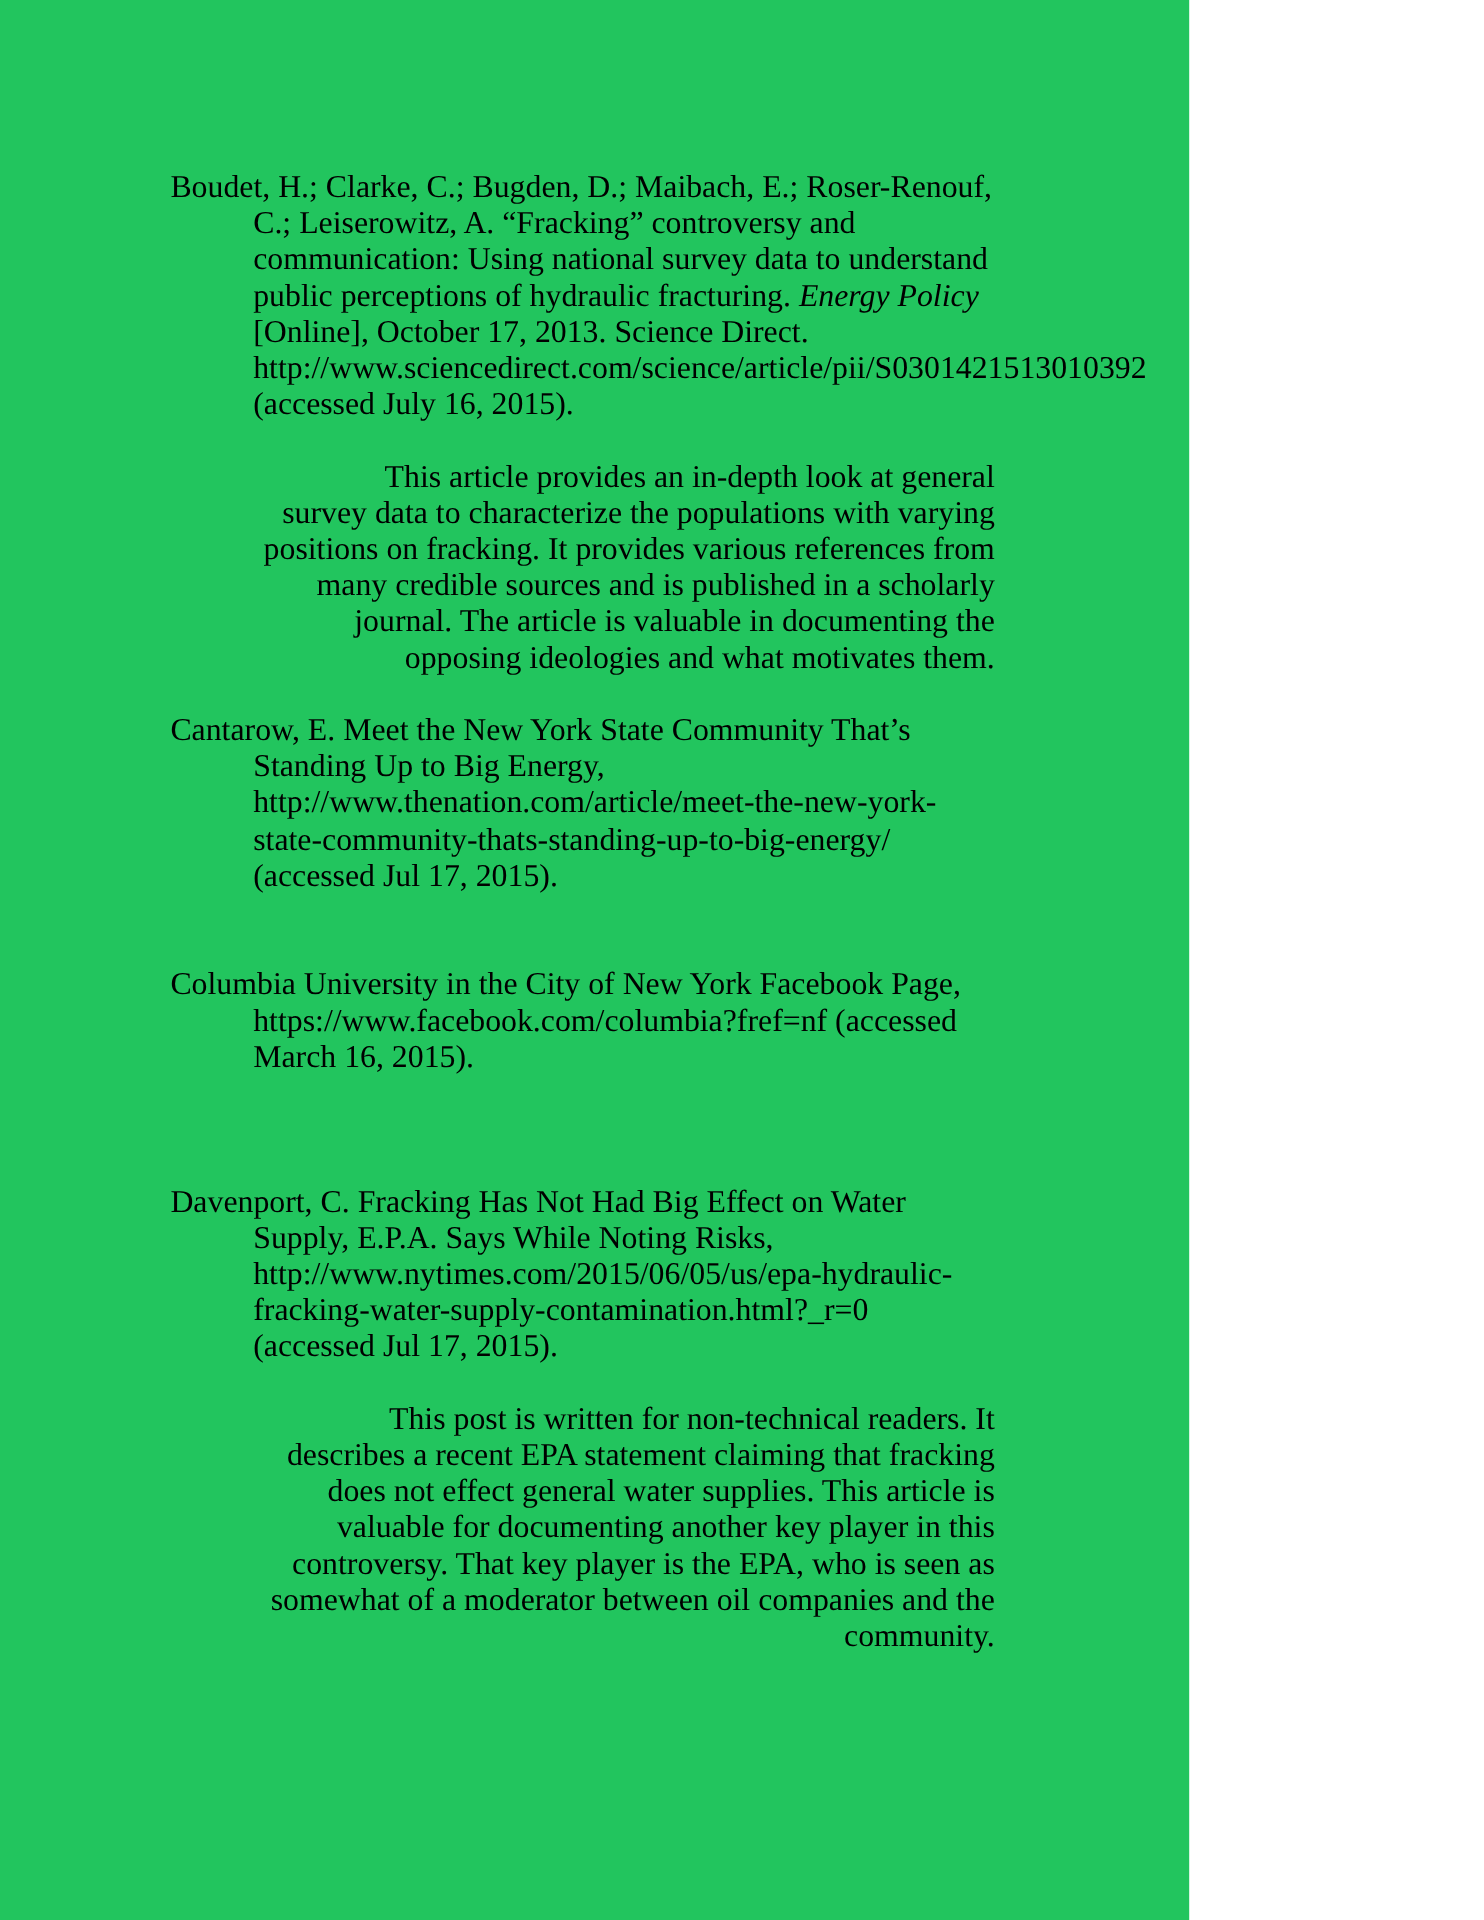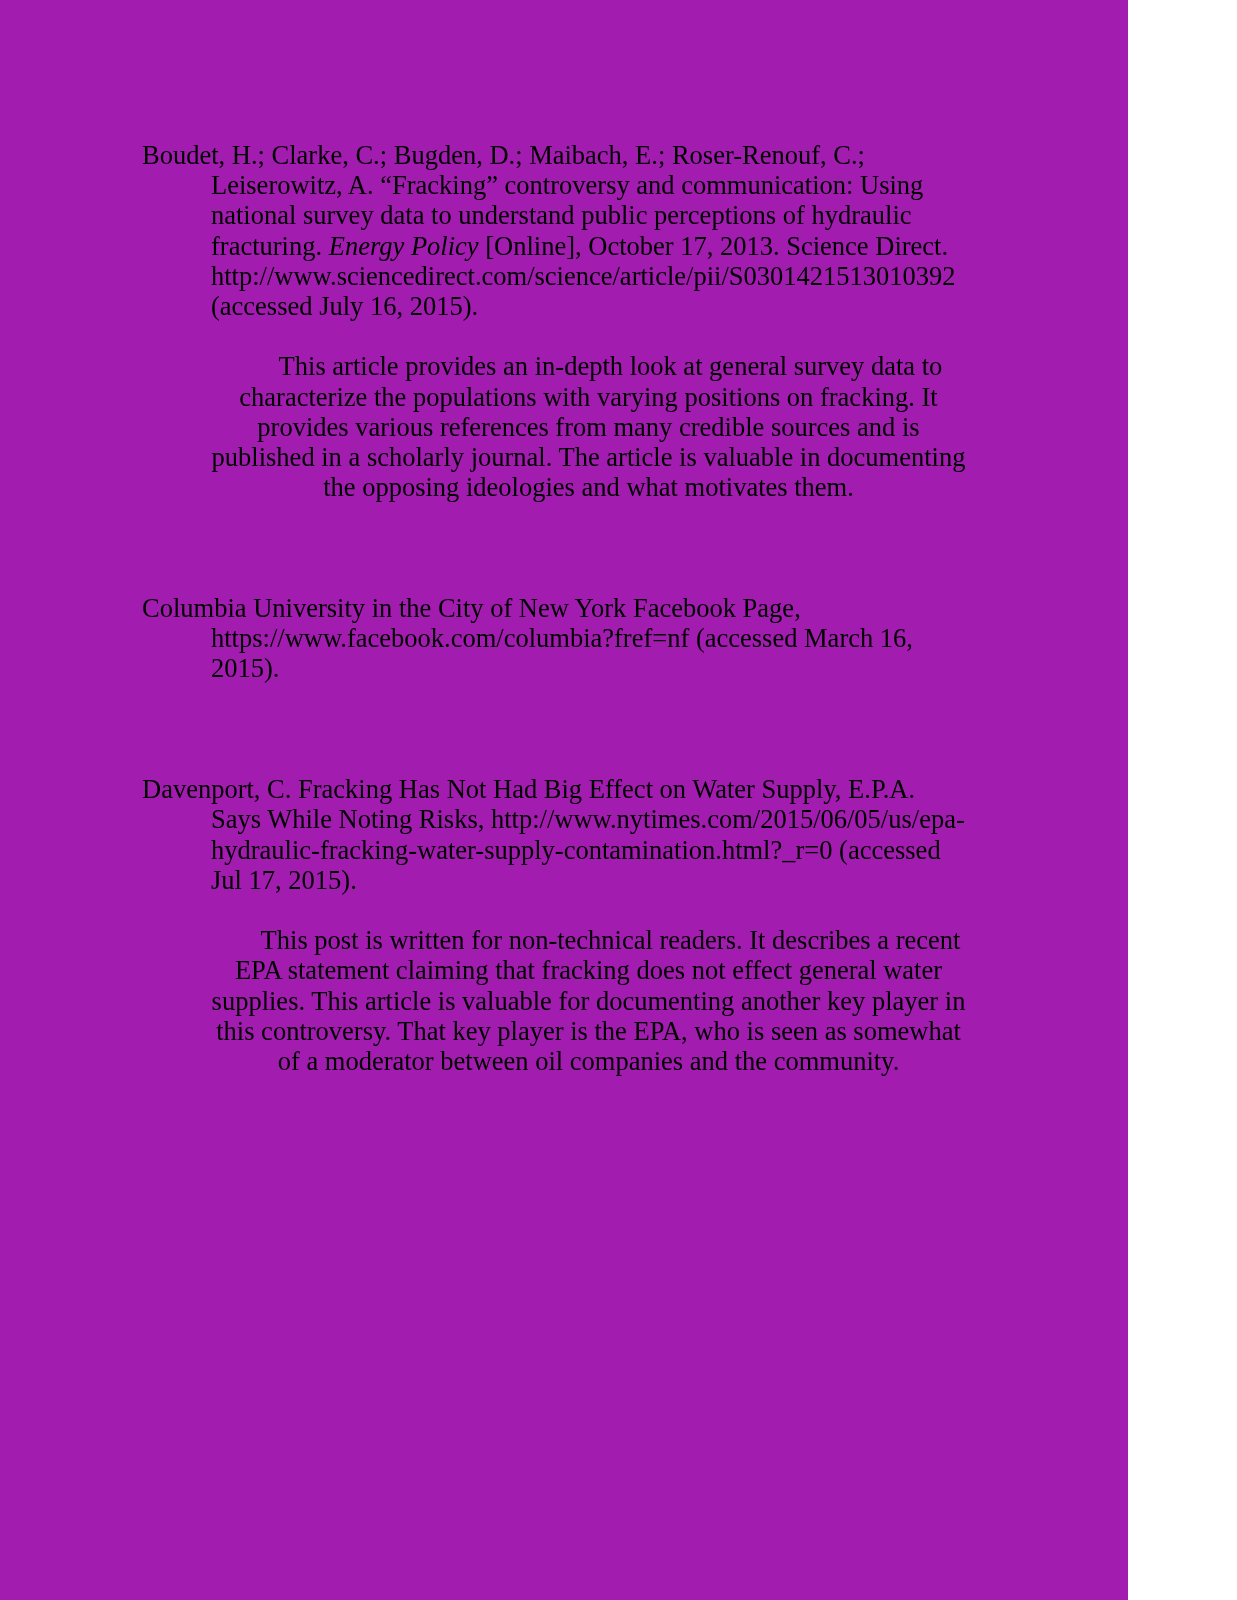--- a/index.html
+++ b/index.html
@@ -9,44 +9,44 @@
   }
   body {
     width: 1237px;
     height: 1600px;
     font-family: "Liberation Serif", "DejaVu Serif", serif;
     color: #000000;
     overflow: hidden;
   }
   .page {
     position: relative;
-    width: 1128px;
+    width: 991px;
     height: 1600px;
-    background: #a21caf;
+    background: #22c55e;
     box-sizing: border-box;
     padding: 140px 162px 0 142px;
   }
   .doc-body {
     font-size: 26.5px;
     line-height: 30.2px;
     text-align: left;
   }
   
   .citation {
     margin: 0;
     padding-left: 69px;
     text-indent: -69px;
     text-align: left;
   }
   
   .annotation {
     margin: 0;
     padding-left: 69px;
     text-indent: 44px;
-    text-align: center;
+    text-align: right;
   }
   .gap-small { height: 30.2px; }
   .gap-block { height: 30.2px; }
   em.title-italic {
     font-style: italic;
   }
 </style>
 </head>
 <body>
 
@@ -54,20 +54,21 @@
   <div class="doc-body">
 
     <p class="citation"><span>Boudet, H.; Clarke, C.; Bugden, D.; Maibach, E.; Roser-Renouf, C.; Leiserowitz, A. “Fracking” controversy and communication: Using national survey data to understand public perceptions of hydraulic fracturing. </span><em class="title-italic">Energy Policy</em><span> [Online], October 17, 2013. Science Direct. http://www.sciencedirect.com/science/article/pii/S0301421513010392 (accessed July 16, 2015).</span></p>
 
     <div class="gap-small"></div>
 
     <p class="annotation">This article provides an in-depth look at general survey data to characterize the populations with varying positions on fracking. It provides various references from many credible sources and is published in a scholarly journal. The article is valuable in documenting the opposing ideologies and what motivates them.</p>
 
     <div class="gap-block"></div>
 
+    <p class="citation">Cantarow, E. Meet the New York State Community That’s Standing Up to Big Energy, http://www.thenation.com/article/meet-the-new-york-state-community-thats-standing-up-to-big-energy/ (accessed Jul 17, 2015).</p>
 
     <div class="gap-small"></div>
 
 
     <div class="gap-block"></div>
 
     <p class="citation">Columbia University in the City of New York Facebook Page, https://www.facebook.com/columbia?fref=nf (accessed March 16, 2015).</p>
 
     <div class="gap-small"></div>
 

